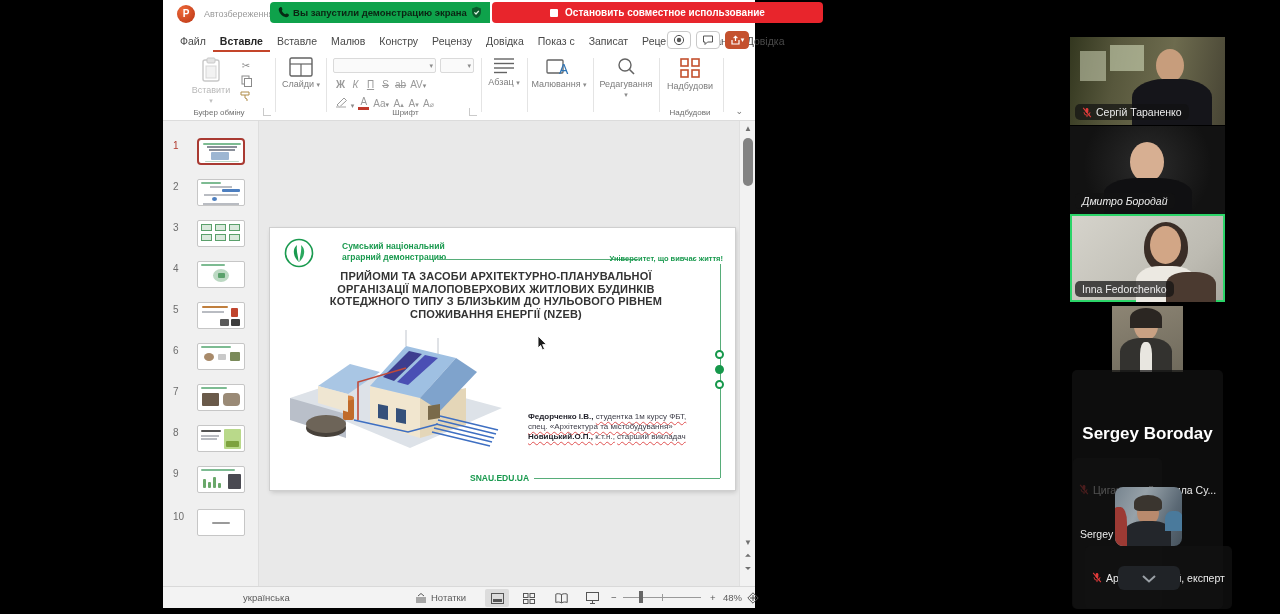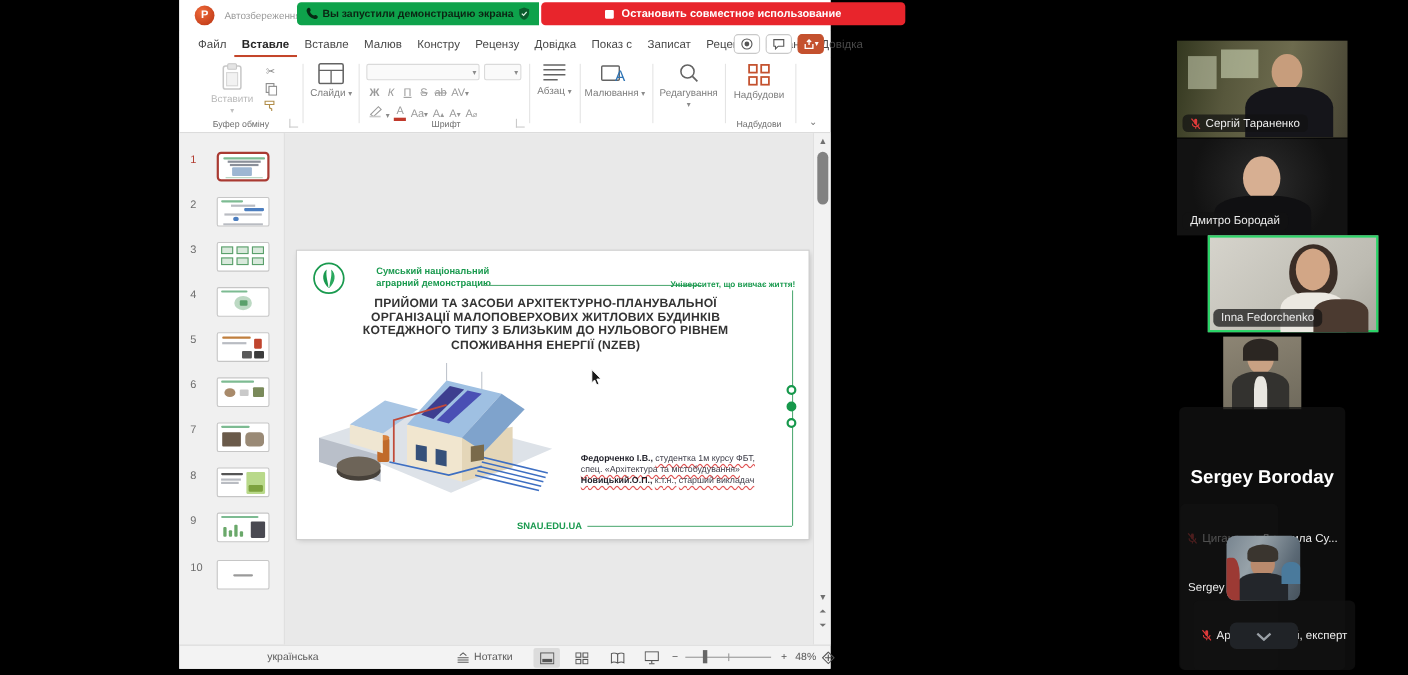--- a/index.html
+++ b/index.html
@@ -122,22 +122,22 @@
   .ptile { position:absolute; left:1070px; width:155px; height:88px; background:#222; overflow:hidden; }
   .ptile.active { outline:2px solid #2bd468; outline-offset:-2px; }
   .name-pill { position:absolute; left:5px; bottom:5px; background:rgba(18,18,18,.72);
                border-radius:5px; padding:2px 7px; color:#ececec; font-size:10.5px;
                display:flex; align-items:center; gap:4px; white-space:nowrap; }
   .pface { position:absolute; border-radius:50%; }
   .pbody { position:absolute; border-radius:40% 40% 0 0; }
 
   .v1 { background:linear-gradient(100deg,#33371f 0%,#57573c 30%,#6d6b4e 62%,#474434 100%); }
   .v1 .poster { position:absolute; background:#cfd6b8; opacity:.55; }
-  .v2 { background:radial-gradient(circle at 50% 45%, #2c2c2c 0%, #121212 70%); }
-  .v3 { background:linear-gradient(135deg,#d6d4cc,#bdbbb2 70%,#a9a79e);margin-left:28px; }
+  .v2 { background:radial-gradient(circle at 50% 45%, #2c2c2c 0%, #121212 70%);font-style:italic; }
+  .v3 { background:linear-gradient(135deg,#d6d4cc,#bdbbb2 70%,#a9a79e); }
   .v4video { position:absolute; left:1112px; top:306px; width:71px; height:66px; overflow:hidden;
              background:linear-gradient(160deg,#8d8574,#6f6a5c); }
   .v4label { position:absolute; left:1072px; top:370px; }
   .big-name { position:absolute; left:1070px; top:424px; width:155px; text-align:center;
               color:#fff; font-size:17px; font-weight:bold; }
   .v5label { position:absolute; left:1073px; top:458px; }
   .avatar-tile { position:absolute; left:1115px; top:487px; width:67px; height:59px; border-radius:8px;
                  overflow:hidden; background:linear-gradient(115deg,#77848f 0%,#97a2a9 35%,#5a6874 75%,#46525c 100%); }
   .v6label { position:absolute; left:1085px; top:546px; }
   .collapse-btn { position:absolute; left:1118px; top:566px; width:62px; height:24px;

